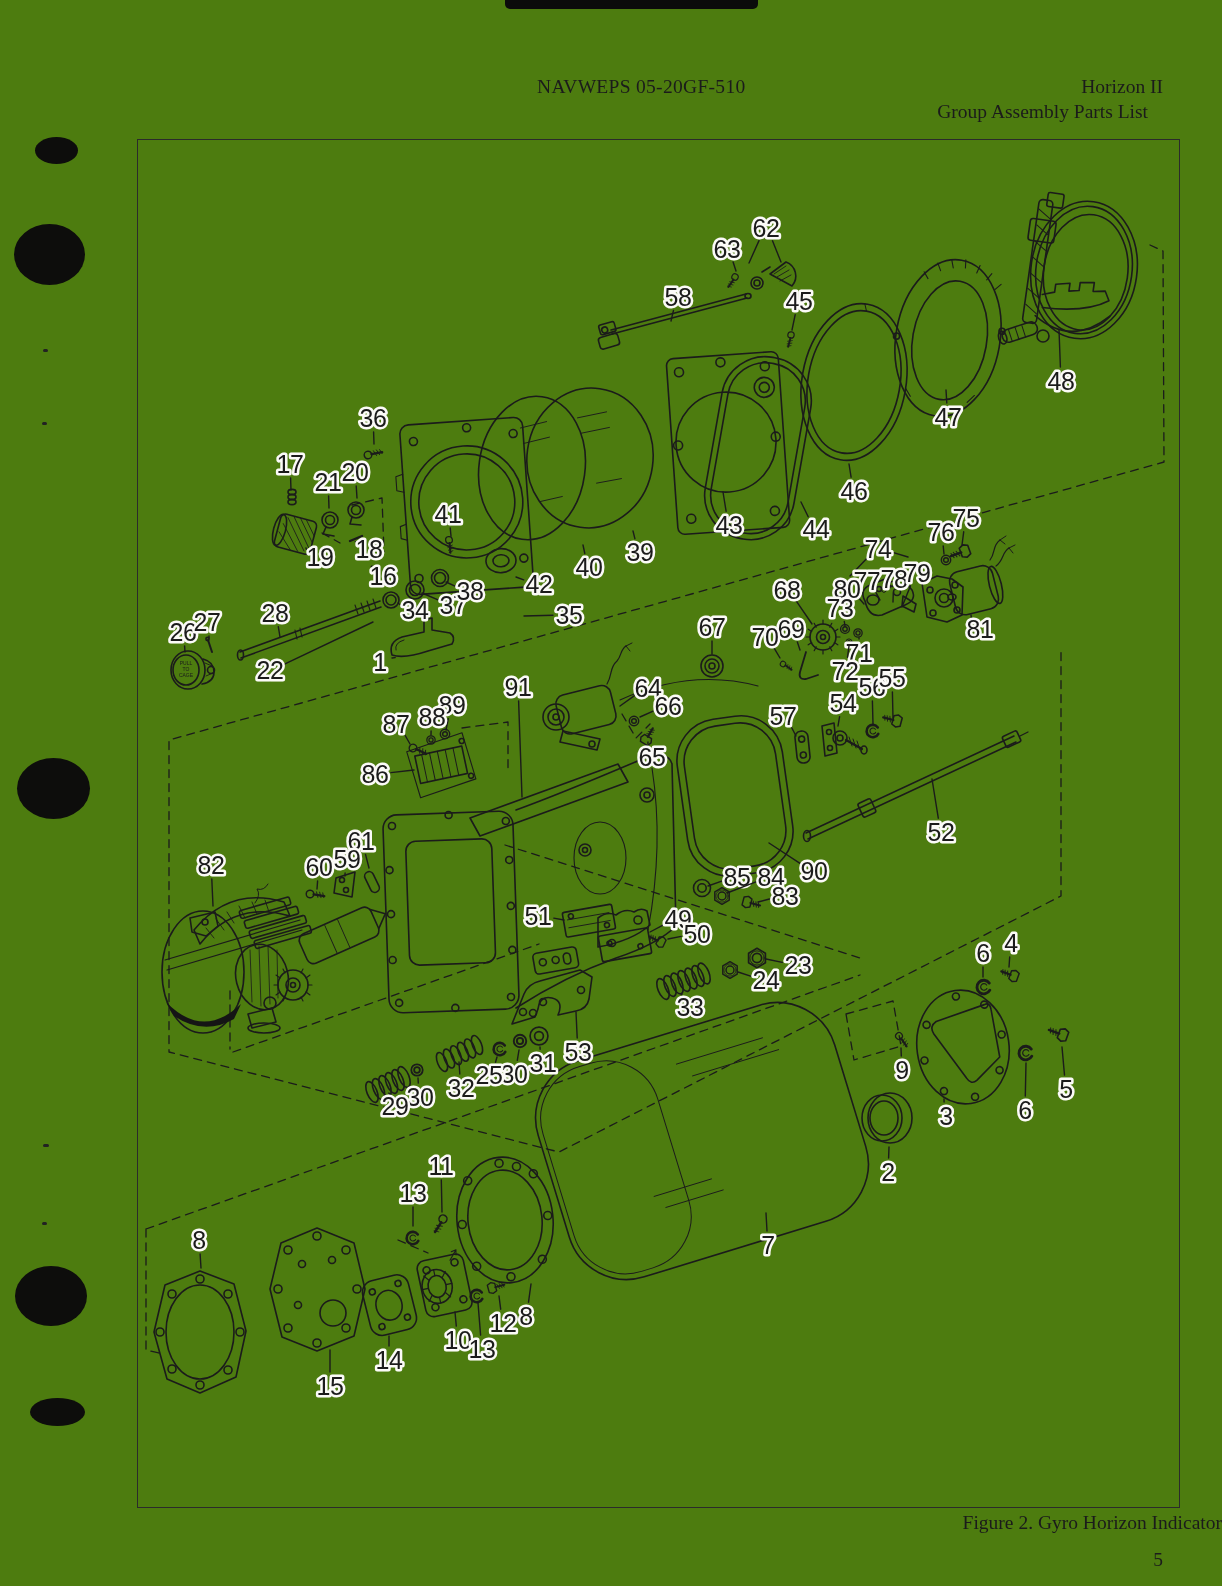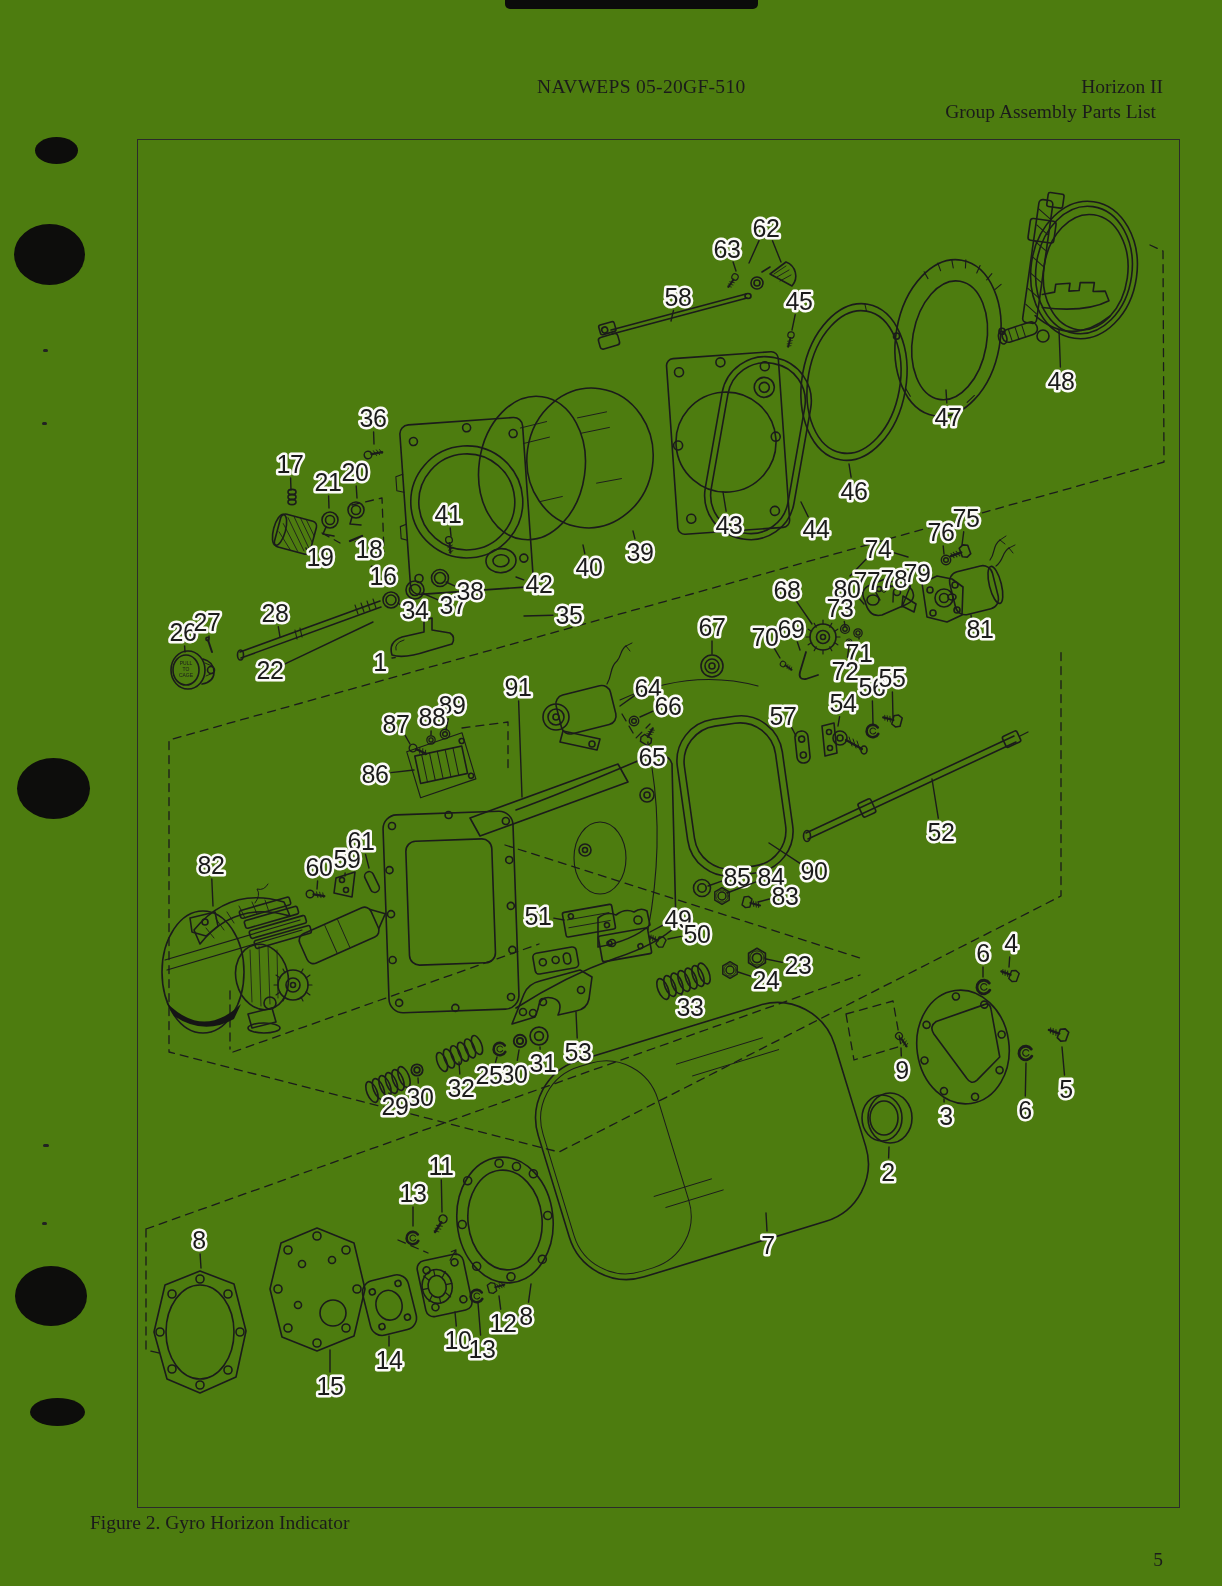--- a/index.html
+++ b/index.html
@@ -1,21 +1,21 @@
 <!DOCTYPE html>
 <html><head>
 <meta charset="utf-8">
 <style>
   html,body{margin:0;padding:0;background:#e8e8e6;}
   .page{position:relative;width:1222px;height:1586px;background:#4d7c0f;overflow:hidden;
         font-family:"Liberation Serif", serif;color:#1b1b1b;}
   .hdr-doc{position:absolute;left:537px;top:76px;font-size:19.5px;letter-spacing:.3px;}
   .hdr-sec{position:absolute;right:59px;top:76px;font-size:19.5px;text-align:right;}
-  .hdr-sub{position:absolute;right:66px;top:101px;font-size:19.5px;text-align:right;}
-  .caption{position:absolute;left:90px;top:1512px;width:1132px;text-align:left;font-size:19.5px;}
+  .hdr-sub{position:absolute;right:74px;top:101px;font-size:19.5px;text-align:right;}
+  .caption{position:absolute;left:90px;top:1512px;width:1132px;text-align:right;font-size:19.5px;}
   .pagenum{position:absolute;right:59px;top:1549px;font-size:19.5px;}
   .figure-box{position:absolute;left:137px;top:139px;width:1043px;height:1369px;
               border:1.7px solid #2b2b2b;box-sizing:border-box;}
   .smudge{position:absolute;left:505px;top:0;width:253px;height:9px;background:#0b0b0b;border-radius:0 0 5px 5px;}
   .dot{position:absolute;background:#0d0d0c;border-radius:50%;}
   .speck{position:absolute;background:#222;border-radius:2px;}
   svg.art{position:absolute;left:0;top:0;pointer-events:none;}
   svg.art *{vector-effect:none;}
 </style>
 </head>

